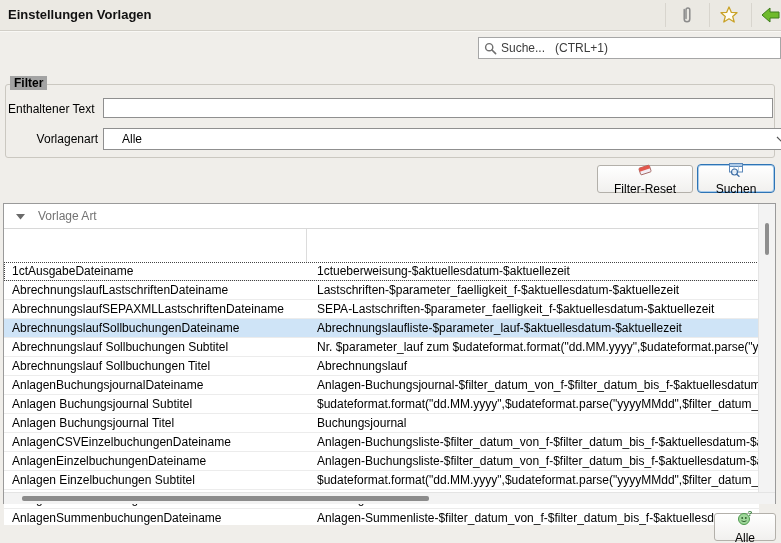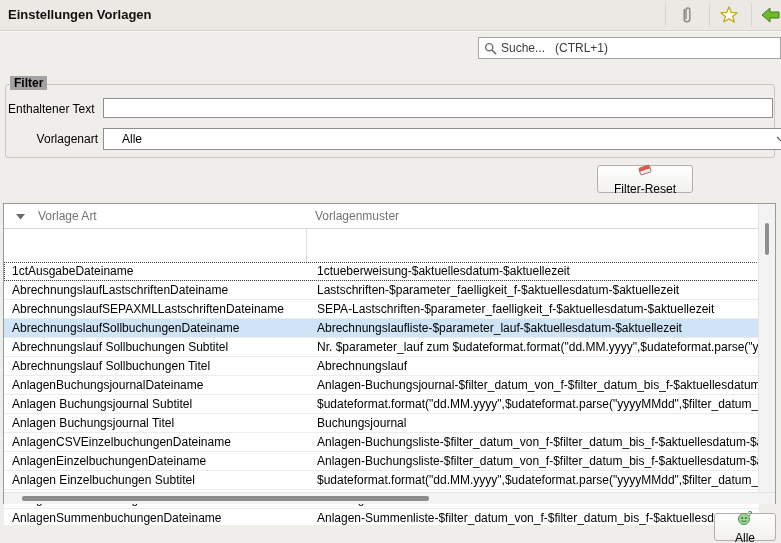--- a/index.html
+++ b/index.html
@@ -160,31 +160,43 @@
       <svg width="16" height="14" viewBox="0 0 16 14">
         <g transform="rotate(-18 8 7)">
           <rect x="2.5" y="3.5" width="11" height="7" rx="1" fill="#f3eef5" stroke="#9b5a55" stroke-width="0.8"></rect>
           <path d="M2.5 4.5 a1 1 0 0 1 1 -1 h9 a1 1 0 0 1 1 1 v2.5 h-11 Z" fill="#e2574c"></path>
         </g>
       </svg>
     </span>
     <span>Filter-Reset</span>
   </div>
 
+  <div class="btn btn-suchen">
+    <span class="icon">
+      <svg width="16" height="15" viewBox="0 0 16 15">
+        <rect x="1.5" y="1.5" width="13" height="8.5" fill="#ffffff" stroke="#5b87b8" stroke-width="1"></rect>
+        <rect x="1.5" y="1.5" width="13" height="3" fill="#aecbe8" stroke="#5b87b8" stroke-width="1"></rect>
+        <line x1="6" y1="4.5" x2="6" y2="10" stroke="#9dbbd8" stroke-width="0.8"></line>
+        <line x1="10.5" y1="4.5" x2="10.5" y2="10" stroke="#9dbbd8" stroke-width="0.8"></line>
+        <circle cx="6.5" cy="10" r="3" fill="#eaf2fa" fill-opacity="0.85" stroke="#3f6fa5" stroke-width="1.2"></circle>
+        <line x1="8.7" y1="12.2" x2="11" y2="14.2" stroke="#3f6fa5" stroke-width="1.4" stroke-linecap="round"></line>
+      </svg>
+    </span>
+    <span>Suchen</span>
+  </div>
 
   <div class="table">
     <div class="col-sep"></div>
     <div class="thead">
       <span class="sort-tri icon">
         <svg width="9" height="6" viewBox="0 0 9 6">
             <polygon points="0,0 9,0 4.5,5.5" fill="#6a6a6a"></polygon>
           </svg>
       </span>
       <div class="th th-art">Vorlage Art</div>
-      <div class="th th-muster">Vorlagenmuster</div>
     </div>
 
     <div class="rows-viewport">
       <div class="trow focused">
         <div class="c1">1ctAusgabeDateiname</div>
         <div class="c2">1ctueberweisung-$aktuellesdatum-$aktuellezeit</div>
       </div>
       <div class="trow">
         <div class="c1">AbrechnungslaufLastschriftenDateiname</div>
         <div class="c2">Lastschriften-$parameter_faelligkeit_f-$aktuellesdatum-$aktuellezeit</div>

